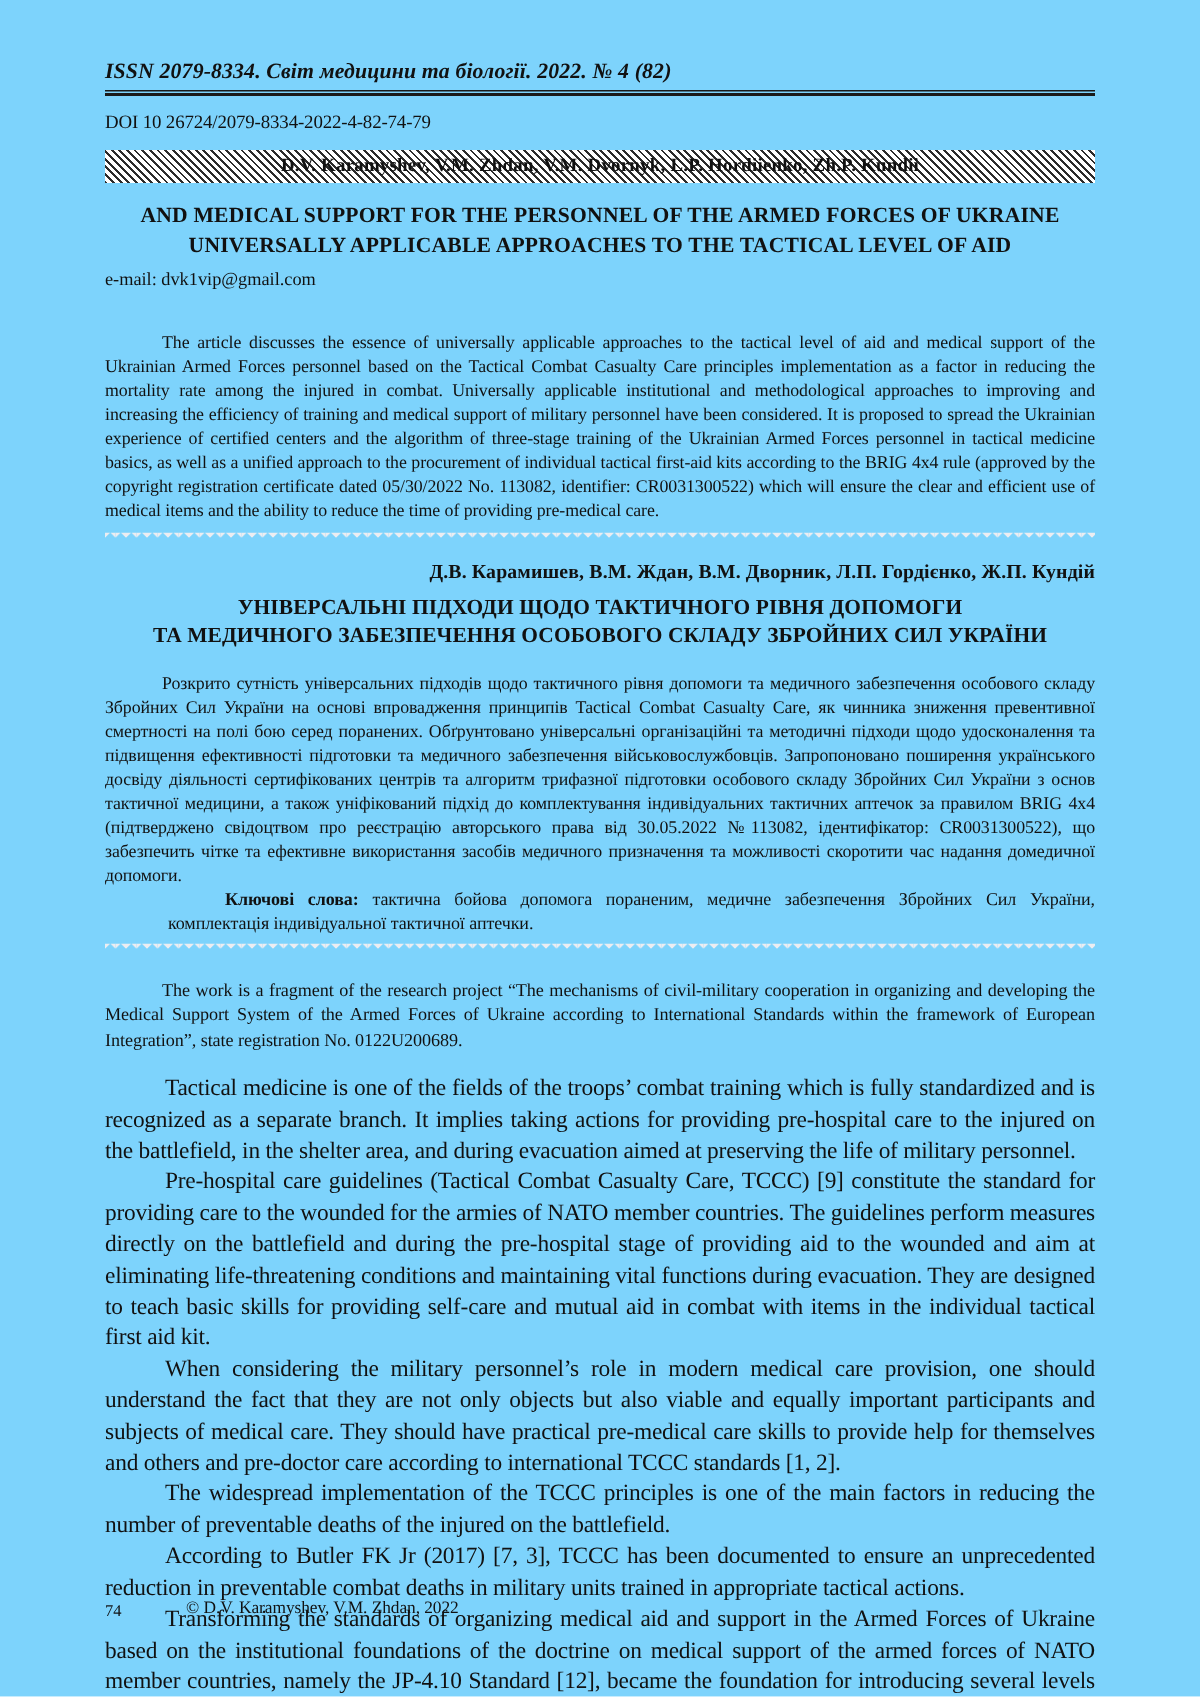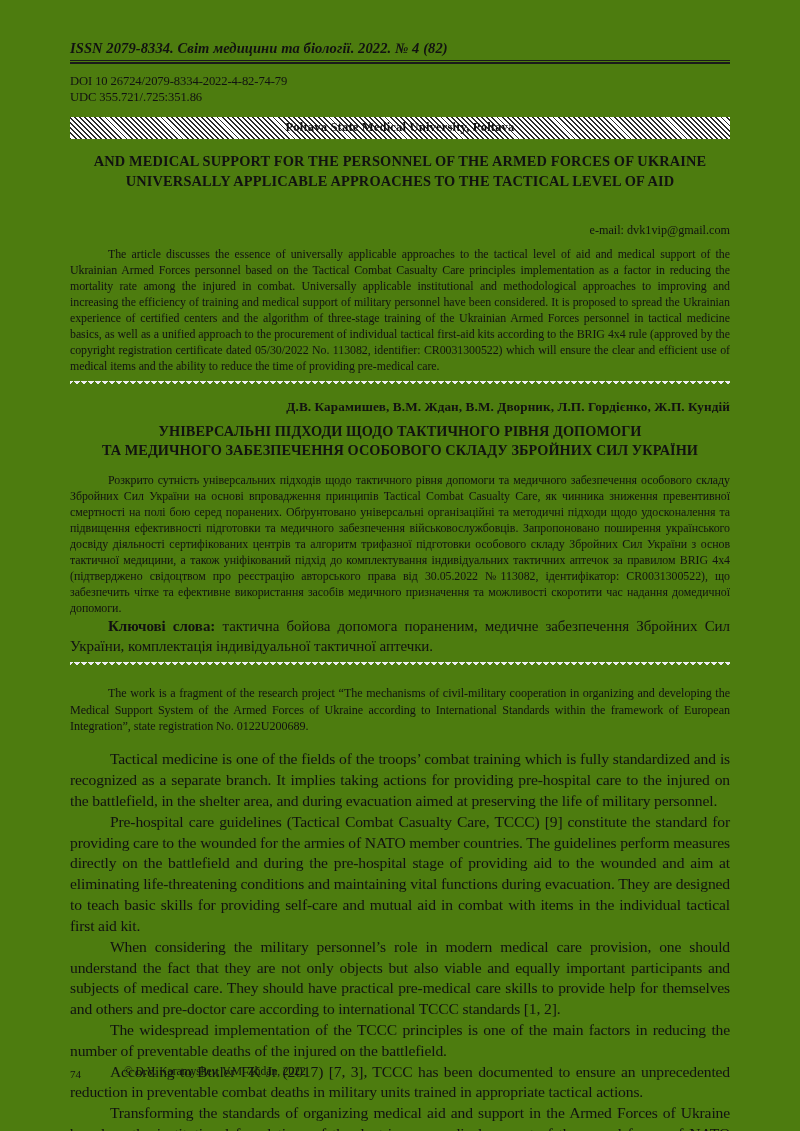--- a/index.html
+++ b/index.html
@@ -13,21 +13,21 @@
     font-family: "Liberation Serif", "DejaVu Serif", serif;
     color: #111111;
     -webkit-font-smoothing: antialiased;
   }
   .page {
     position: relative;
     width: 800px;
     height: 1131px;
     box-sizing: border-box;
     padding: 40px 70px 0 70px;
-    background: #4d7c0f;
+    background: #7dd3fc;
     overflow: hidden;
   }
 
   
   .running-head {
     font-style: italic;
     font-weight: bold;
     font-size: 14.5px;
     letter-spacing: 0.1px;
     padding-bottom: 3px;
@@ -72,28 +72,27 @@
   
   .title-en {
     margin-top: 13px;
     text-align: center;
     font-weight: bold;
     font-size: 14.4px;
     line-height: 1.38;
     letter-spacing: 0.15px;
   }
   .email {
-    margin-top: 31px;
-    text-align: right;
+    margin-top: 4px;
     font-size: 12.2px;
   }
 
   
   .abstract-en {
-    margin-top: 8px;
+    margin-top: 26px;
     font-size: 11.9px;
     line-height: 1.345;
     text-align: justify;
     text-indent: 38px;
     letter-spacing: -0.05px;
   }
   .kw-en {
     font-size: 11.9px;
     line-height: 1.345;
     text-align: justify;
@@ -137,25 +136,26 @@
   }
   .abstract-ua {
     margin-top: 12px;
     font-size: 11.9px;
     line-height: 1.345;
     text-align: justify;
     text-indent: 38px;
     letter-spacing: -0.05px;
   }
   .kw-ua {
-    font-size: 15px;
-    line-height: 1.345;
-    text-align: justify;
-    text-indent: 38px;
-    letter-spacing: -0.05px;
+    font-size: 12px;
+    line-height: 1.345;
+    text-align: justify;
+    text-indent: 38px;
+    letter-spacing: -0.05px;
+    margin-left: 42px;
   }
   .kw-ua .kw-lead { font-weight: bold; }
 
   
   .funding {
     margin-top: 16px;
     font-size: 12.1px;
     line-height: 1.355;
     text-align: justify;
     text-indent: 38px;
@@ -202,24 +202,23 @@
 </style>
 </head>
 <body>
 
 <div class="page">
 
   <div class="running-head">ISSN 2079-8334. Світ медицини та біології. 2022. № 4 (82)</div>
   <div class="rule-double"></div>
 
   <div class="ident">DOI 10 26724/2079-8334-2022-4-82-74-79</div>
-  <div class="ident">UDC 355.721/.725:351.86</div>
 
   <div class="author-band">
-    <div class="band-line">Poltava State Medical University, Poltava</div>
+    <div class="band-line">D.V. Karamyshev, V.M. Zhdan, V.M. Dvornyk, L.P. Hordiienko, Zh.P. Kundii</div>
   </div>
 
   <div class="title-en">
     <div>AND MEDICAL SUPPORT FOR THE PERSONNEL OF THE ARMED FORCES OF UKRAINE</div>
     <div>UNIVERSALLY APPLICABLE APPROACHES TO THE TACTICAL LEVEL OF AID</div>
   </div>
 
   <div class="email">e-mail: dvk1vip@gmail.com</div>
 
   <div class="abstract-en">The article discusses the essence of universally applicable approaches to the tactical level of aid and medical support of the Ukrainian Armed Forces personnel based on the Tactical Combat Casualty Care principles implementation as a factor in reducing the mortality rate among the injured in combat. Universally applicable institutional and methodological approaches to improving and increasing the efficiency of training and medical support of military personnel have been considered. It is proposed to spread the Ukrainian experience of certified centers and the algorithm of three-stage training of the Ukrainian Armed Forces personnel in tactical medicine basics, as well as a unified approach to the procurement of individual tactical first-aid kits according to the BRIG 4x4 rule (approved by the copyright registration certificate dated 05/30/2022 No. 113082, identifier: CR0031300522) which will ensure the clear and efficient use of medical items and the ability to reduce the time of providing pre-medical care.</div>

